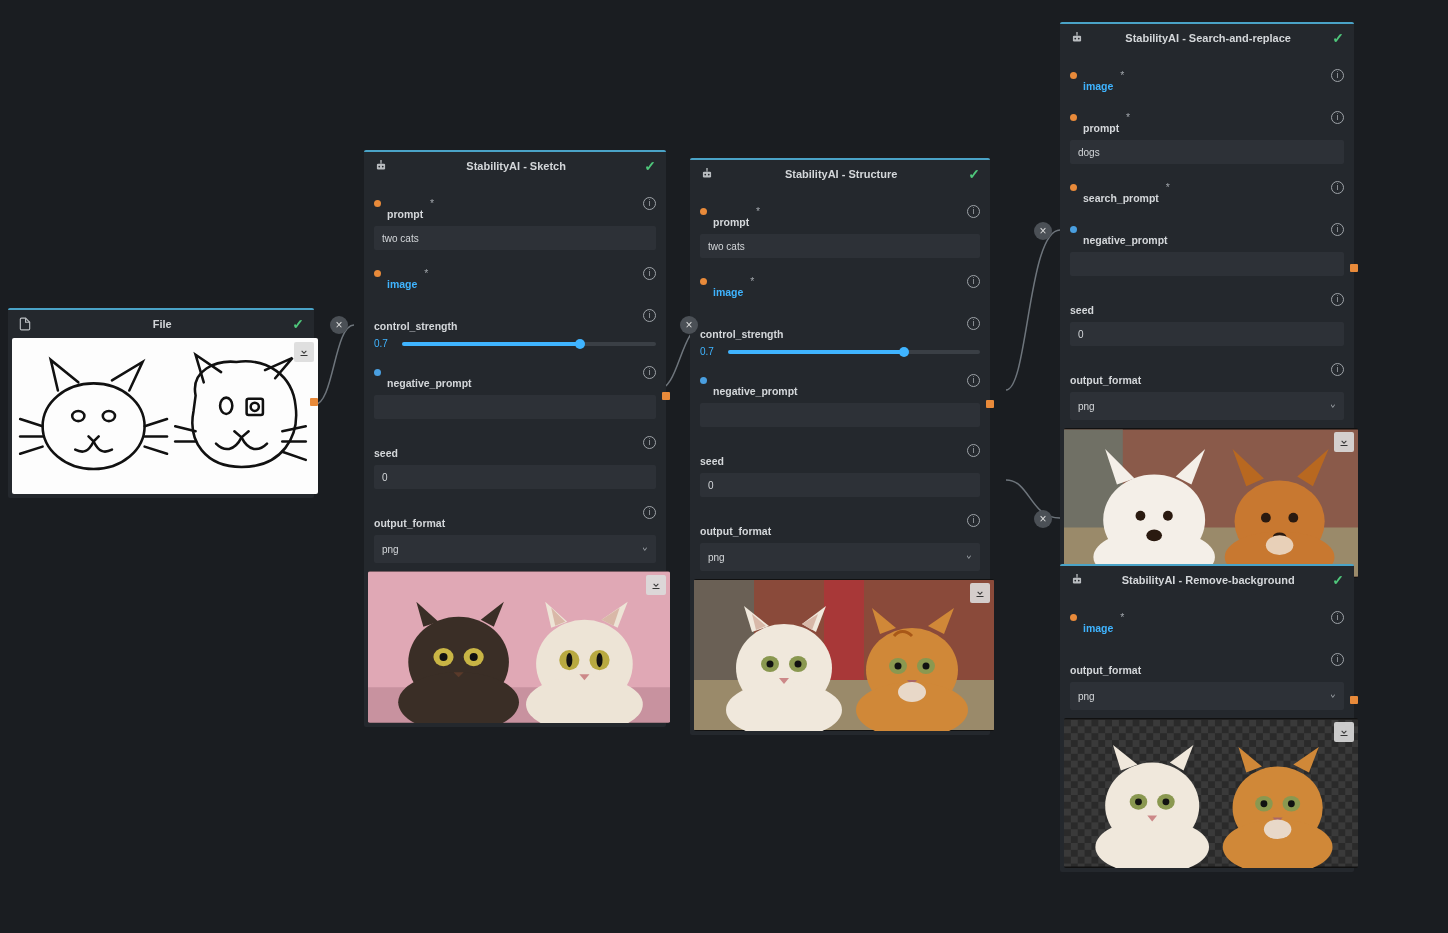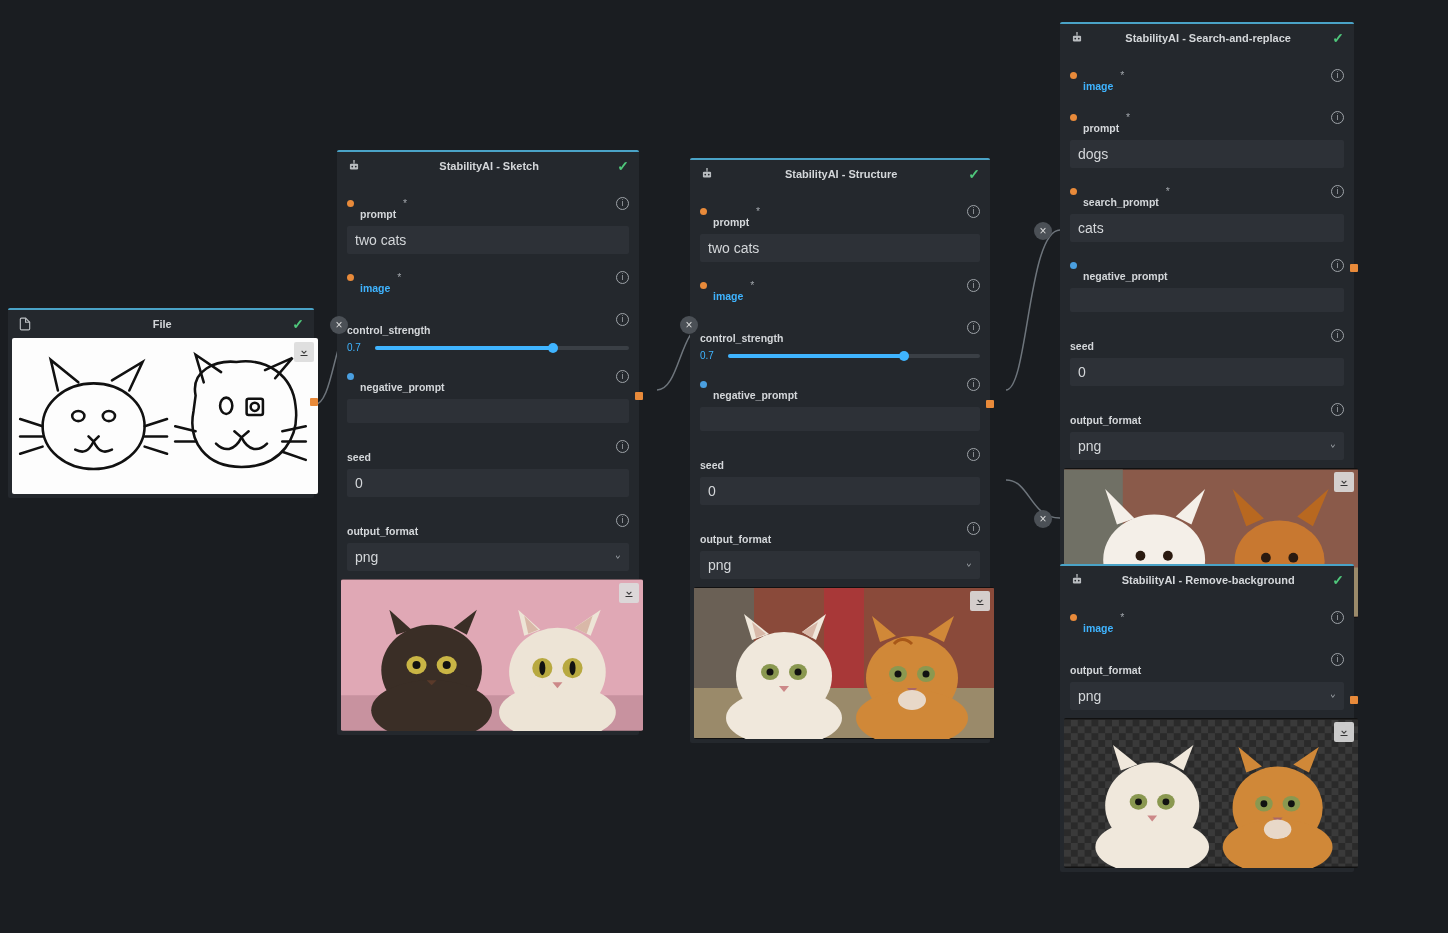--- a/index.html
+++ b/index.html
@@ -26,21 +26,21 @@
   .check{color:var(--check);font-size:14px;font-weight:bold;}
   .node-body{padding:4px 10px 8px 10px;display:flex;flex-direction:column;gap:4px;}
   .param-label{display:flex;align-items:center;font-size:10.5px;padding:2px 0;gap:4px;color:var(--text-dim);}
   .param-label.req .star{color:var(--text-dim);}
   .dot{width:7px;height:7px;border-radius:50%;display:inline-block;margin-right:2px;}
   .dot.orange{background:var(--orange);}
   .dot.blue{background:var(--blue);}
   .param-label .name{font-weight:bold;color:var(--text);margin-top:22px;}
   .param-label .name.link{color:var(--accent);}
   .info-icon{margin-left:auto;width:13px;height:13px;border:1px solid var(--text-dim);border-radius:50%;font-size:9px;line-height:11px;text-align:center;color:var(--text-dim);}
-  .field{background:var(--field);border-radius:2px;padding:6px 8px;font-size:14px;color:var(--text);min-height:24px;border:none;width:100%;display:flex;align-items:center;}
+  .field{background:var(--field);border-radius:2px;padding:6px 8px;font-size:10px;color:var(--text);min-height:24px;border:none;width:100%;display:flex;align-items:center;}
   .field.select::after{content:'›';margin-left:auto;transform:rotate(90deg) scaleY(.7);color:var(--text-dim);font-size:14px;}
   .slider-row{display:flex;align-items:center;gap:8px;font-size:10px;color:var(--accent);}
   .slider-row .val{color:var(--accent);min-width:20px;}
   .slider{flex:1;height:4px;background:#3a3f45;border-radius:2px;position:relative;}
   .slider .track{position:absolute;height:100%;background:var(--accent);border-radius:2px;left:0;}
   .slider .thumb{position:absolute;width:10px;height:10px;background:var(--accent);border-radius:50%;top:-3px;transform:translateX(-50%);}
   .preview{width:100%;background:#111;border-radius:2px;position:relative;overflow:hidden;margin-top:2px;}
   .dl-btn{position:absolute;top:4px;right:4px;width:20px;height:20px;background:rgba(220,220,220,.9);border-radius:2px;display:flex;align-items:center;justify-content:center;}
   .dl-btn svg{width:12px;height:12px;}
   .conn-btn{position:absolute;width:18px;height:18px;background:#4b5056;border-radius:50%;display:flex;align-items:center;justify-content:center;color:#ddd;font-size:12px;z-index:3;}
@@ -108,21 +108,21 @@
         <svg viewBox="0 0 24 24" fill="#333">
           <path d="M12 3v10l-4-4-1.4 1.4L12 16l5.4-5.6L16 9l-4 4V3zM5 18h14v2H5z"></path>
         </svg>
       </div>
   </div>
   <div class="out-port" style="top:88px;"></div>
 </div>
 
 <div class="conn-btn" style="left:330px;top:316px;"></div>
 
-<div class="node" style="left:337px;top:150px;width:302px;">
+<div class="node" style="left:364px;top:150px;width:302px;">
   <div class="node-header">
     <svg class="robot-icon" viewBox="0 0 24 24" fill="#d4d7da">
         <rect x="5" y="8" width="14" height="10" rx="2"></rect>
         <circle cx="9" cy="13" r="1.5" fill="#24282d"></circle>
         <circle cx="15" cy="13" r="1.5" fill="#24282d"></circle>
         <rect x="11" y="4" width="2" height="4"></rect>
         <circle cx="12" cy="3" r="1.5"></circle>
       </svg>
     <span class="title">StabilityAI - Sketch</span>
     <span class="check">✓</span>
@@ -329,21 +329,20 @@
         <span class="star">&nbsp;*</span>
         <span class="info-icon">i</span>
       </div>
     <div class="field">dogs</div>
     <div class="param-label req">
         <span class="dot orange"></span>
         <span class="name">search_prompt</span>
         <span class="star">&nbsp;*</span>
         <span class="info-icon">i</span>
       </div>
-    <div class="field">cats</div>
     <div class="param-label">
         <span class="dot blue"></span>
         <span class="name">negative_prompt</span>
         <span class="info-icon">i</span>
       </div>
     <div class="field"></div>
     <div class="param-label">
         <span class="name">seed</span>
         <span class="info-icon">i</span>
       </div>

